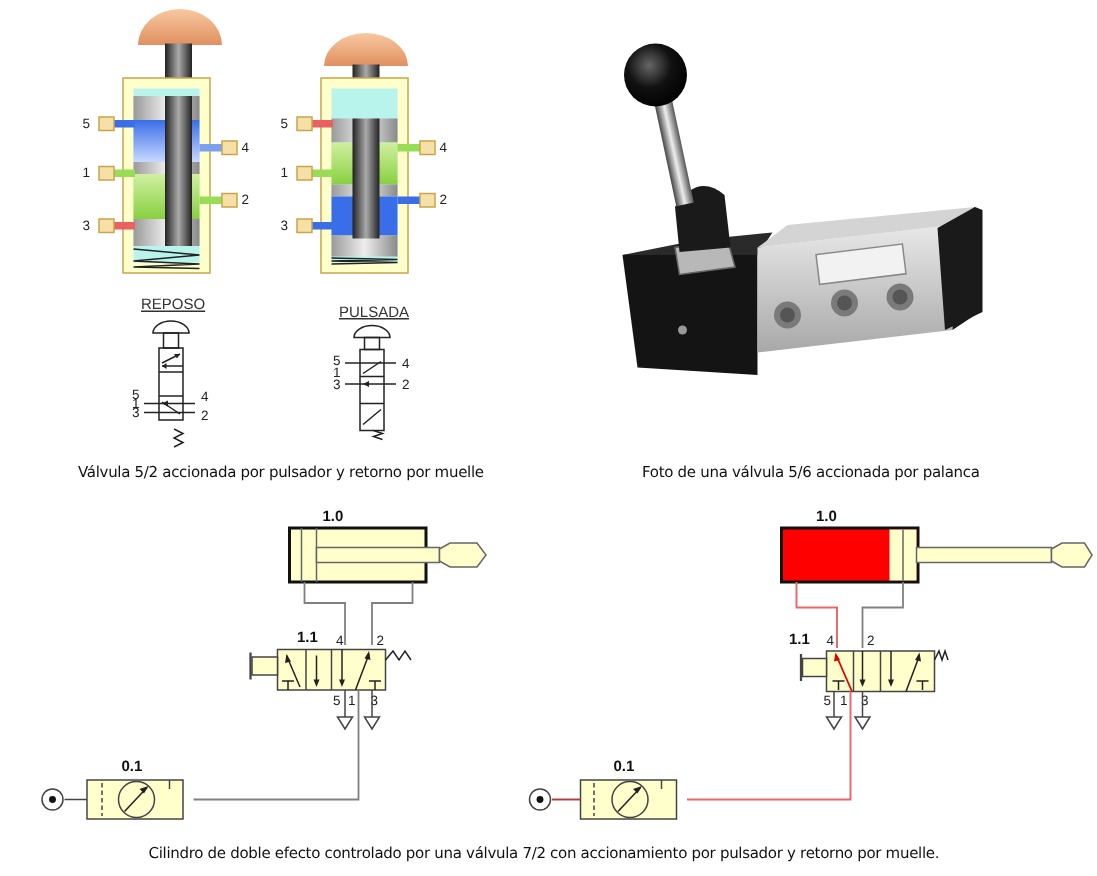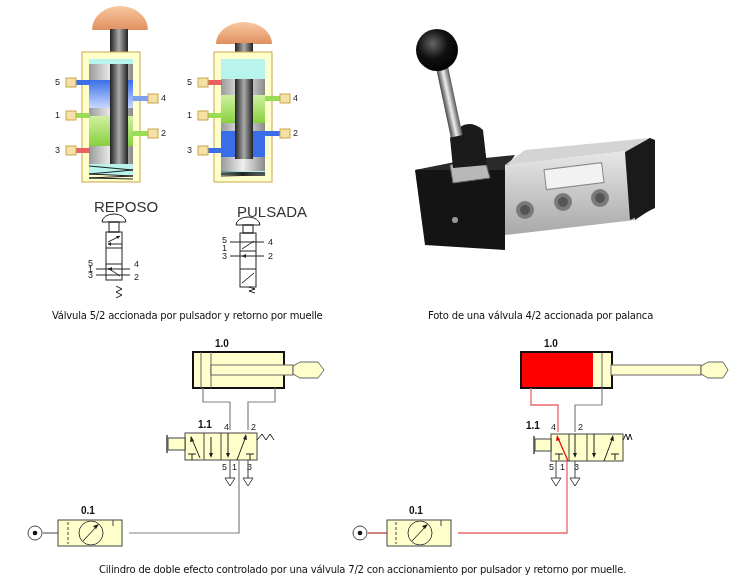--- a/index.html
+++ b/index.html
@@ -1,21 +1,21 @@
 <!DOCTYPE html>
 <html><head>
   <meta charset="utf-8">
   <style>
     html, body { margin: 0; padding: 0; background: #ffffff; }
     body { width: 731px; height: 584px; position: relative; overflow: hidden; font-family: "DejaVu Sans", sans-serif; }
     .abs { position: absolute; }
     .caption { position: absolute; font-family: "DejaVu Sans", sans-serif; font-size: 10px; color: #111; white-space: nowrap; letter-spacing: -0.2px; }
     .plabel { font-family: "Liberation Sans", sans-serif; font-size: 9px; fill: #222; }
     .blabel { font-family: "Liberation Sans", sans-serif; font-size: 10px; font-weight: bold; fill: #111; }
-    .state { position: absolute; font-family: "Liberation Sans", sans-serif; font-size: 15px; color: #333; }
+    .state { position: absolute; font-family: "Liberation Sans", sans-serif; font-size: 10px; color: #333; text-decoration: underline; }
   </style>
 </head>
 <body>
 
 <svg class="abs" style="left:40px;top:0px" width="130" height="200" viewBox="0 0 130 200">
   <defs>
     <linearGradient id="steel" x1="0" x2="1" y1="0" y2="0">
       <stop offset="0" stop-color="#9a9a9a"></stop>
         <stop offset="0.5" stop-color="#eeeeee"></stop>
         <stop offset="1" stop-color="#8a8a8a"></stop>
@@ -93,21 +93,21 @@
   <rect x="110" y="94" width="10" height="9" fill="#f5e0a8" stroke="#c9a54a"></rect>
   <rect x="110" y="129" width="10" height="9" fill="#f5e0a8" stroke="#c9a54a"></rect>
   <text class="plabel" x="17" y="85">5</text>
   <text class="plabel" x="17" y="118">1</text>
   <text class="plabel" x="17" y="153">3</text>
   <text class="plabel" x="123" y="101">4</text>
   <text class="plabel" x="123" y="136">2</text>
 </svg>
 
 <div class="state" style="left:94px;top:198px">REPOSO</div>
-<div class="state" style="left:237px;top:203px">PULSADA</div>
+<div class="state" style="left:226px;top:203px">PULSADA</div>
 
 <svg class="abs" style="left:80px;top:210px" width="80" height="95" viewBox="0 0 80 95">
   <path d="M22 12 A12 8 0 0 1 46 12 Z" fill="none" stroke="#222"></path>
   <rect x="29" y="12" width="10" height="10" fill="none" stroke="#222"></rect>
   <rect x="26" y="22" width="16" height="48" fill="none" stroke="#222"></rect>
   <line x1="26" y1="38" x2="42" y2="38" stroke="#222"></line>
   <line x1="26" y1="54" x2="42" y2="54" stroke="#222"></line>
   <line x1="28" y1="32" x2="40" y2="26" stroke="#222"></line>
     <path d="M40 26 l-4 0 l2 3 z" fill="#222"></path>
   <line x1="42" y1="34" x2="28" y2="34" stroke="#222"></line>
@@ -179,21 +179,21 @@
     <circle cx="205" cy="178" r="5" fill="#555"></circle>
   <circle cx="60" cy="200" r="3" fill="#999"></circle>
 
   <polygon points="55,145 90,140 95,158 58,163" fill="#b8b8b8" stroke="#666"></polygon>
   <path d="M55 118 Q70 95 88 110 L92 145 L58 148 Z" fill="#1a1a1a"></path>
 
   <rect x="48" y="45" width="12" height="72" fill="url(#lever)" transform="rotate(-12 54 80)"></rect>
   <circle cx="42" cy="30" r="21" fill="url(#ball)"></circle>
 </svg>
 
-<div class="caption" style="left:428px;top:310px">Foto de una válvula 4/2 accionada por palanca</div>
+<div class="caption" style="left:428px;top:310px">Foto de una válvula 5/6 accionada por palanca</div>
 
 <svg class="abs" id="circuit-0" style="left:0px;top:330px" width="365" height="230" viewBox="0 0 365 230">
 
   <text class="blabel" x="215" y="17">1.0</text>
   <rect x="193" y="22" width="91" height="36" fill="#ffffcc" stroke="#111" stroke-width="2"></rect>
   <line x1="201" y1="22" x2="201" y2="58" stroke="#666"></line>
   <line x1="211" y1="22" x2="211" y2="58" stroke="#666"></line>
   <rect x="211" y="35" width="82" height="10" fill="#ffffcc" stroke="#666"></rect>
   <path d="M293 36 L300 32 L318 32 L324 40 L318 48 L300 48 L293 44 Z" fill="#ffffcc" stroke="#666"></path>
 

